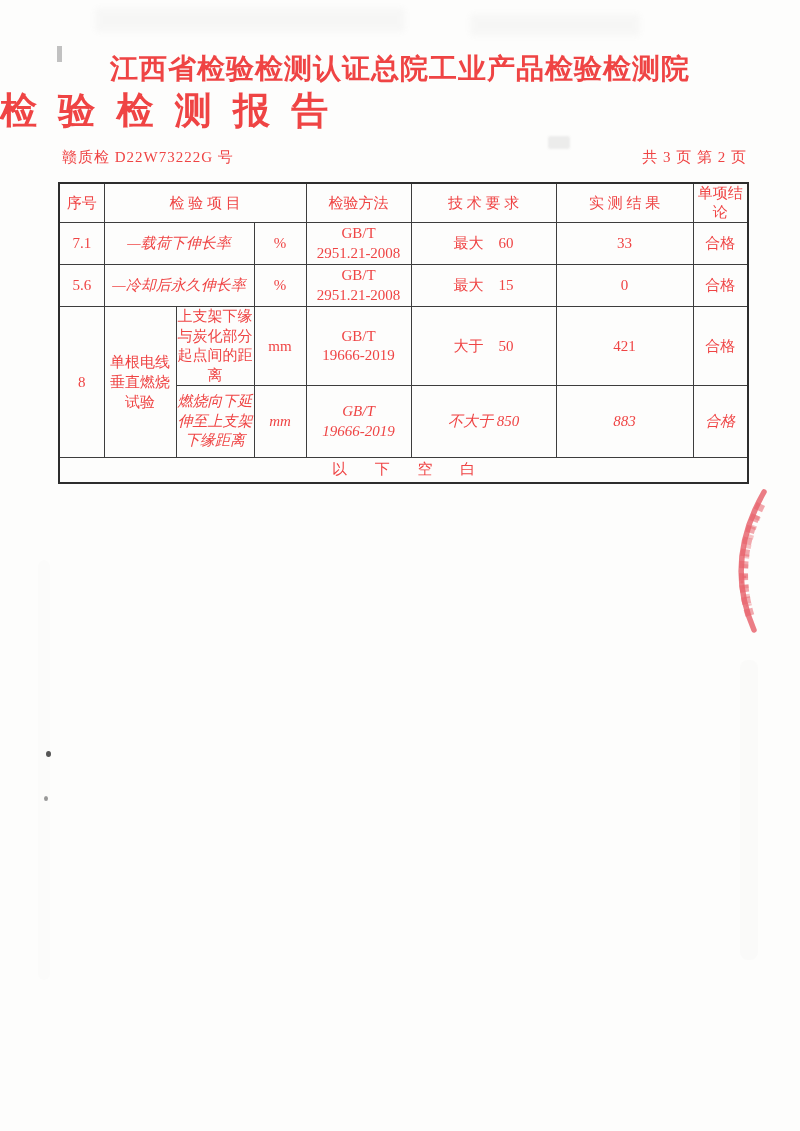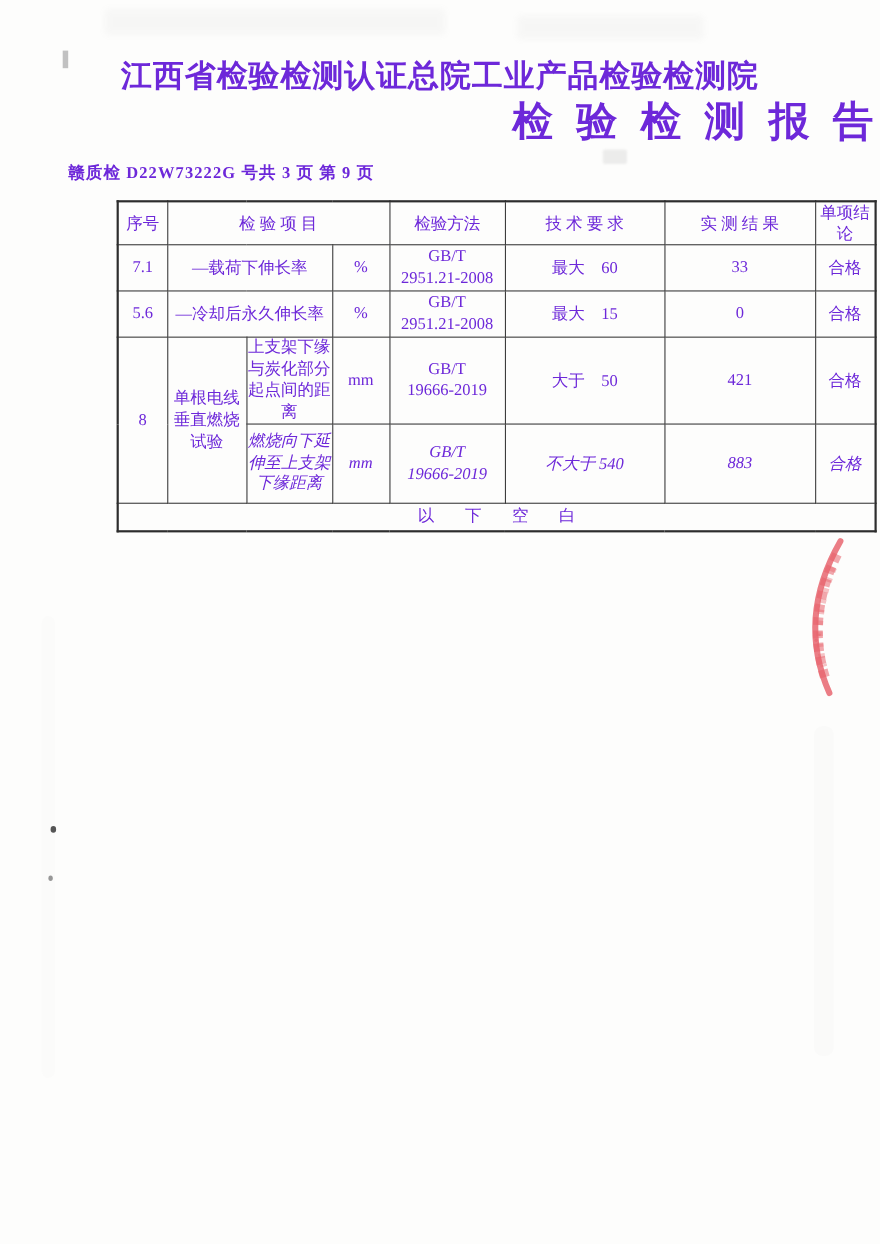--- a/index.html
+++ b/index.html
@@ -1,57 +1,56 @@
 <!DOCTYPE html>
 <html><head>
 <meta charset="utf-8">
 <style>
   * { margin:0; padding:0; box-sizing:border-box; }
   html,body { width:800px; height:1131px; background:#ffffff; }
   .sheet {
     position:relative; width:800px; height:1131px;
     background:#fdfdfc; overflow:hidden;
-    font-family:"Liberation Serif", serif; color:#6d28d9;
+    font-family:"Liberation Serif", serif; color:#ef4444;
   }
 
   
   .institute {
     position:absolute; top:50px; left:0; width:100%;
     text-align:center; font-size:28px; font-weight:bold; letter-spacing:1px;
   }
   .report-title {
     position:absolute; top:86px; left:0; width:100%;
-    text-align:right; font-size:37px; font-weight:bold; letter-spacing:6px;padding-left:16px;
+    text-align:left; font-size:37px; font-weight:bold; letter-spacing:6px;
   }
   .number-line {
     position:absolute; top:148px; left:62px; right:53px;
-    display:flex; 
-    font-size:15px; letter-spacing:1px;font-weight:bold;
+    display:flex; justify-content:space-between;
+    font-size:15px; letter-spacing:1px;
   }
 
   
   table.report-table {
     position:absolute; top:182px; left:58px;
     border-collapse:collapse; table-layout:fixed;
     border:2px solid #2d2d2d;
-    margin-left:48px;
   }
   .report-table th, .report-table td {
     border:1px solid #3d3d3d; text-align:center; vertical-align:middle;
     font-weight:normal; font-size:15px; padding:0; overflow:hidden;
   }
   .row-header   { height:28px; }
   .row-data     { height:42px; }
   .row-group-a  { height:71px; }
   .row-group-b  { height:72px;font-style:italic; }
   .row-footer   { height:25px; }
 
   .cell-method  { font-size:13.5px; line-height:1.3; white-space:pre-line; }
   .cell-unit    { font-size:12px; }
-  .cell-item    { font-size:15px; }
+  .cell-item    { font-size:15px;font-style:italic; }
   .cell-group-item { font-size:14px; line-height:1.35; padding:2px 8px; word-break:break-all; }
   .cell-sub-item   { font-size:14px; line-height:1.3;  padding:2px 9px; word-break:break-all; }
   .cell-conclusion { font-size:14px; }
   .cell-requirement{ font-size:15px; }
   .cell-footer-note{ font-size:16px; letter-spacing:12px; text-indent:12px; }
 
   
   .seal { position:absolute; left:718px; top:478px; }
 
   
@@ -72,21 +71,21 @@
   <div class="edge-mark" style="top:46px; left:57px; width:5px; height:16px;"></div>
   <div class="strip" style="top:660px; left:740px; width:18px; height:300px; opacity:.025;"></div>
   <div class="strip" style="top:560px; left:38px; width:12px; height:420px; opacity:.02;"></div>
   <div class="speck" style="top:751px; left:46px; width:5px; height:6px;"></div>
   <div class="speck" style="top:796px; left:44px; width:4px; height:5px; opacity:.6;"></div>
 
   <div class="institute">江西省检验检测认证总院工业产品检验检测院</div>
   <div class="report-title">检 验 检 测 报 告</div>
   <div class="number-line">
     <span>赣质检 D22W73222G 号</span>
-    <span>共 3 页 第 9 页</span>
+    <span>共 3 页 第 2 页</span>
   </div>
 
   <table class="report-table">
     <colgroup>
       <col style="width:45px">
         <col style="width:72px">
         <col style="width:78px">
         <col style="width:52px">
       <col style="width:105px">
         <col style="width:145px">
@@ -136,21 +135,21 @@
       <td class="cell-requirement">大于　50</td>
       <td>421</td>
       <td class="cell-conclusion">合格</td>
     </tr>
 
     <tr class="row-group-b">
       <td class="cell-sub-item">燃烧向下延伸至上支架下缘距离</td>
       <td class="cell-unit">mm</td>
       <td class="cell-method">GB/T
 19666-2019</td>
-      <td class="cell-requirement">不大于 540</td>
+      <td class="cell-requirement">不大于 850</td>
       <td>883</td>
       <td class="cell-conclusion">合格</td>
     </tr>
 
     <tr class="row-footer">
       <td colspan="8" class="cell-footer-note">以 下 空 白</td>
     </tr>
   </tbody>
     </table>
 

